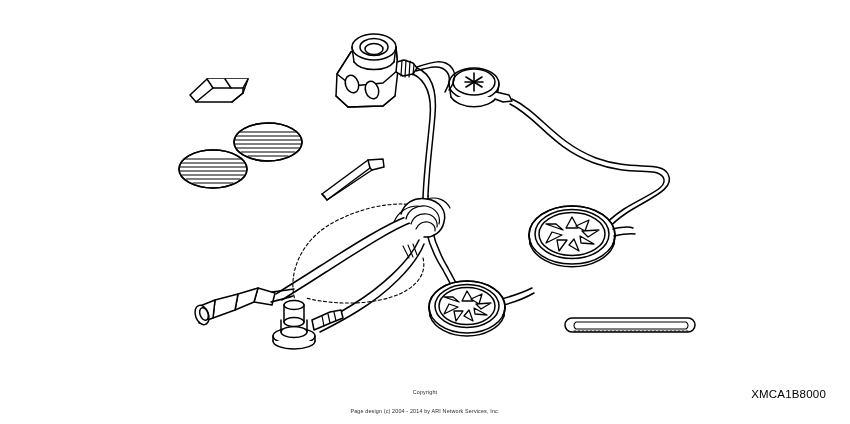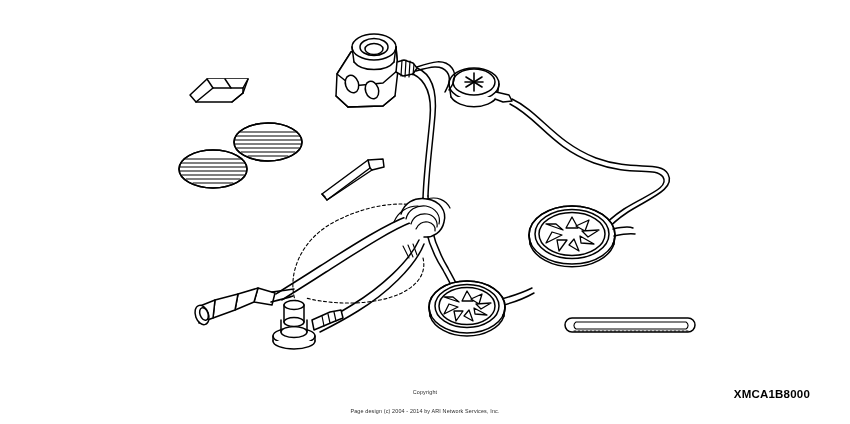--- a/index.html
+++ b/index.html
@@ -37,24 +37,24 @@
     white-space: pre;
   }
   .footer-copyright .cr-line1 {
     display: block;
   }
   .footer-copyright .cr-line2 {
     display: block;
   }
   .part-number {
     position: absolute;
-    right: 40px;
+    right: 24px;
     top: 388px;
     font-size: 11.5px;
-    font-weight: bold;
+    font-weight: normal;
     color: #000000;
     letter-spacing: 0.2px;
   }
 </style>
 </head>
 <body>
 
 <div id="page">
 
   <svg id="illustration" viewBox="0 0 850 424">

